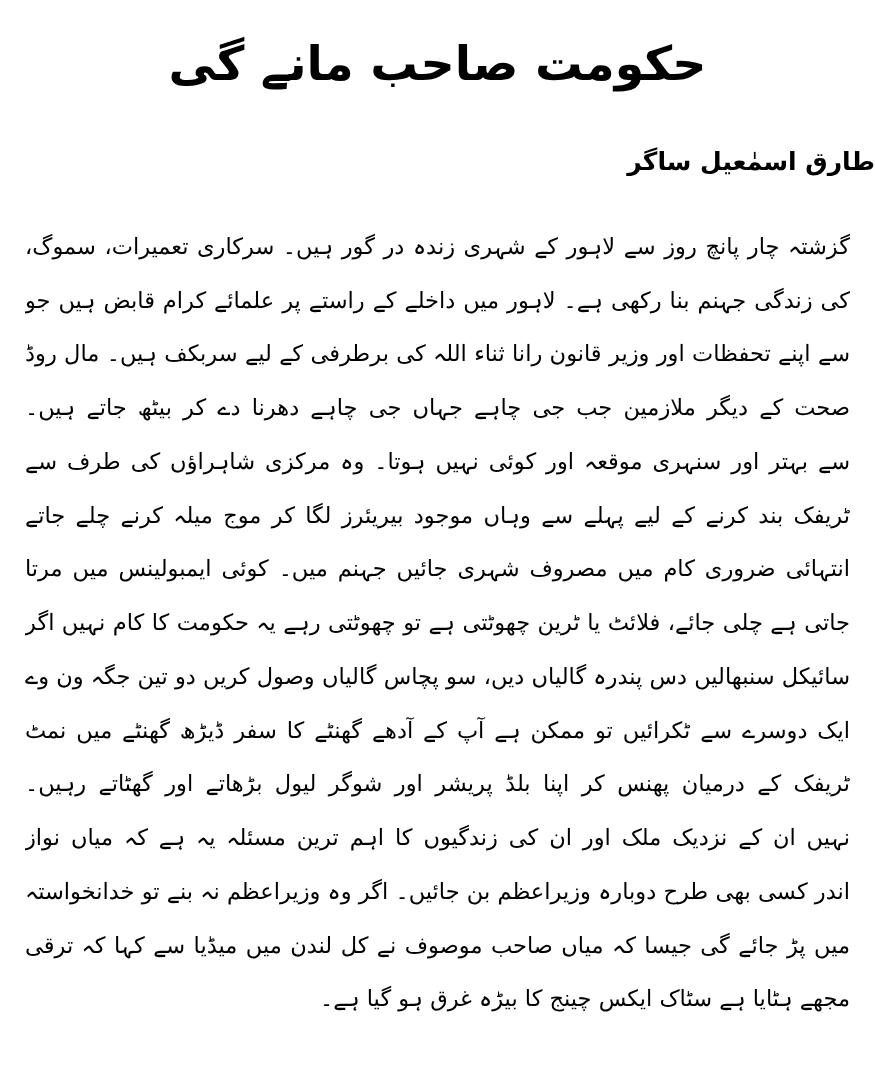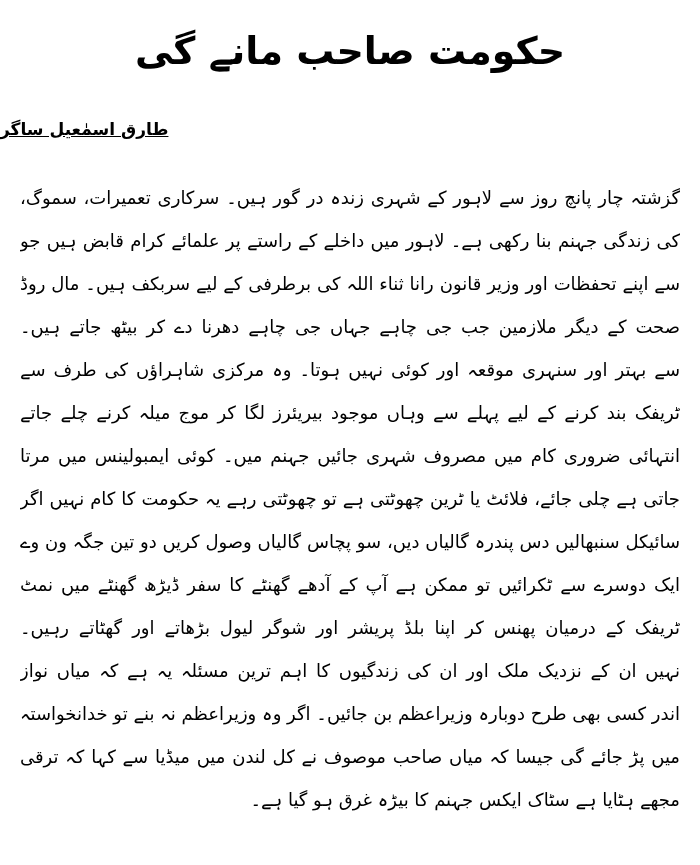--- a/index.html
+++ b/index.html
@@ -22,25 +22,24 @@
     margin: 0;
     padding-top: 20px;
     text-align: center;
     font-size: 38px;
     font-weight: bold;
     line-height: 62px;
     letter-spacing: 0px;
   }
   .byline {
     margin-top: 34px;
-    text-align: left;
-    font-size: 17px;
+    text-align: right;
+    font-size: 20px;
     font-weight: bold;
     line-height: 26px;
-    text-decoration: underline;
   }
   .body-text {
     margin: 34px 20px 0 20px;
   }
   .line {
     margin: 0;
     font-size: 18px;
     line-height: 43px;
     height: 43px;
     white-space: normal;
@@ -70,16 +69,16 @@
     <p class="line">سے بہتر اور سنہری موقعہ اور کوئی نہیں ہوتا۔ وہ مرکزی شاہراؤں کی طرف سے دونوں طرف سے آنے والی</p>
     <p class="line">ٹریفک بند کرنے کے لیے پہلے سے وہاں موجود بیریئرز لگا کر موج میلہ کرنے چلے جاتے ہیں۔ مریض، ملازمین،</p>
     <p class="line">انتہائی ضروری کام میں مصروف شہری جائیں جہنم میں۔ کوئی ایمبولینس میں مرتا ہے تو مر جائے، کسی کی نوکری</p>
     <p class="line">جاتی ہے چلی جائے، فلائٹ یا ٹرین چھوٹتی ہے تو چھوٹتی رہے یہ حکومت کا کام نہیں اگر آپ میں ہمت ہے تو موٹر</p>
     <p class="line">سائیکل سنبھالیں دس پندرہ گالیاں دیں، سو پچاس گالیاں وصول کریں دو تین جگہ ون وے کی خلاف ورزی کریں،</p>
     <p class="line">ایک دوسرے سے ٹکرائیں تو ممکن ہے آپ کے آدھے گھنٹے کا سفر ڈیڑھ گھنٹے میں نمٹ جائے ورنہ بے بسی سے</p>
     <p class="line">ٹریفک کے درمیان پھنس کر اپنا بلڈ پریشر اور شوگر لیول بڑھاتے اور گھٹاتے رہیں۔ حکومت کا اس سے کچھ لینا دینا</p>
     <p class="line">نہیں ان کے نزدیک ملک اور ان کی زندگیوں کا اہم ترین مسئلہ یہ ہے کہ میاں نواز شریف اگلے چوبیس گھنٹے کے اندر</p>
     <p class="line">اندر کسی بھی طرح دوبارہ وزیراعظم بن جائیں۔ اگر وہ وزیراعظم نہ بنے تو خدانخواستہ پاکستان کی سلامتی خطرے</p>
     <p class="line">میں پڑ جائے گی جیسا کہ میاں صاحب موصوف نے کل لندن میں میڈیا سے کہا کہ ترقی کیا خاک ہو گی جب سے</p>
-    <p class="line last">مجھے ہٹایا ہے سٹاک ایکس جہنم کا بیڑہ غرق ہو گیا ہے۔</p>
+    <p class="line last">مجھے ہٹایا ہے سٹاک ایکس چینج کا بیڑہ غرق ہو گیا ہے۔</p>
   </div>
 
 </div>
 
 </body></html>

